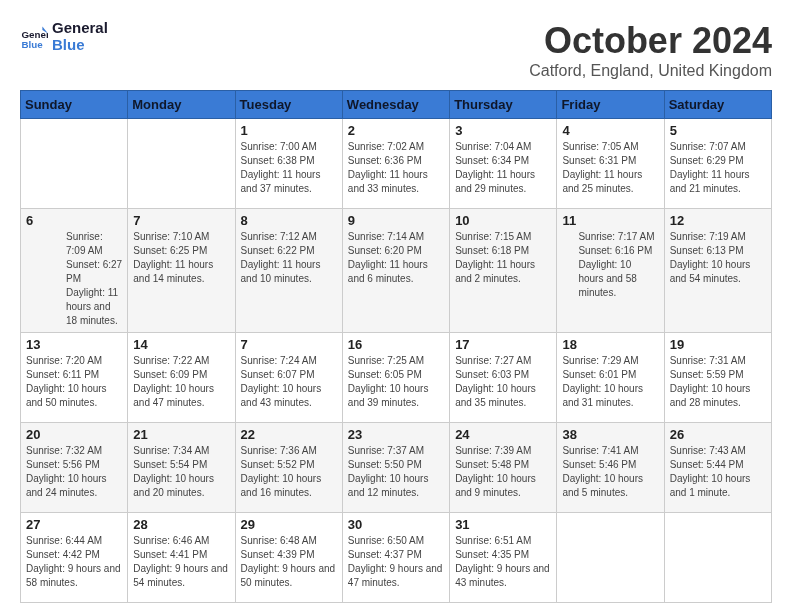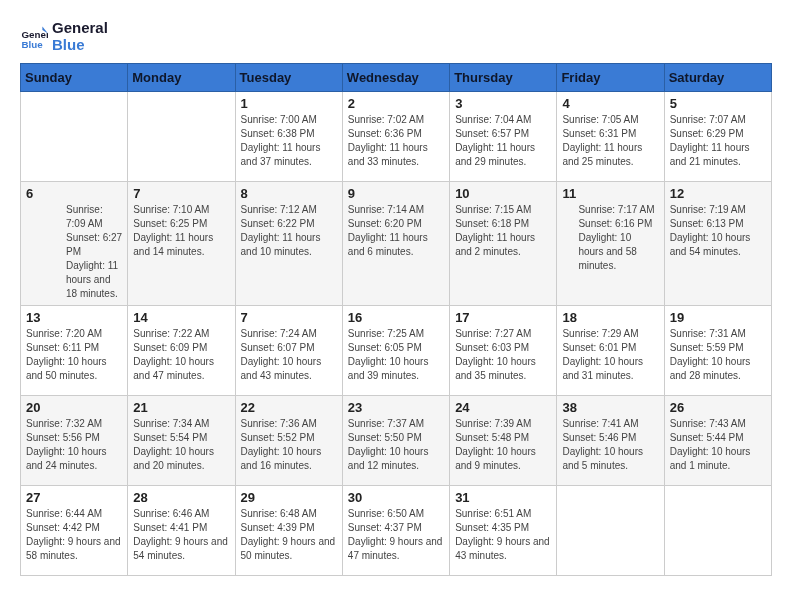--- a/index.html
+++ b/index.html
@@ -91,20 +91,24 @@
     <svg class="logo-icon" viewBox="0 0 40 40">
       <text x="2" y="22" font-size="14" font-weight="bold" fill="#1a1a2e">General</text>
       <text x="2" y="36" font-size="14" font-weight="bold" fill="#3a7bd5">Blue</text>
       <polygon points="32,5 40,15 32,10" fill="#3a7bd5"></polygon>
     </svg>
     <div>
       <div style="font-size:15px;font-weight:bold;color:#1a1a2e;line-height:1.1;">General</div>
       <div style="font-size:15px;font-weight:bold;color:#3a7bd5;line-height:1.1;">Blue</div>
     </div>
   </div>
+  <div class="title-section">
+    <div class="month-title">October 2024</div>
+    <div class="location">Catford, England, United Kingdom</div>
+  </div>
 </div>
 
 <table class="calendar">
   <thead>
     <tr>
     <th>Sunday</th>
         <th>Monday</th>
         <th>Tuesday</th>
         <th>Wednesday</th>
         <th>Thursday</th>
@@ -124,21 +128,21 @@
         </td>
         <td>
           <div class="day-num">2</div>
           <div class="day-info" style="white-space: pre-line;">Sunrise: 7:02 AM
 Sunset: 6:36 PM
 Daylight: 11 hours and 33 minutes.</div>
         </td>
         <td>
           <div class="day-num">3</div>
           <div class="day-info" style="white-space: pre-line;">Sunrise: 7:04 AM
-Sunset: 6:57 PM
+Sunset: 6:34 PM
 Daylight: 11 hours and 29 minutes.</div>
         </td>
         <td>
           <div class="day-num">4</div>
           <div class="day-info" style="white-space: pre-line;">Sunrise: 7:05 AM
 Sunset: 6:31 PM
 Daylight: 11 hours and 25 minutes.</div>
         </td>
         <td>
           <div class="day-num">5</div>

